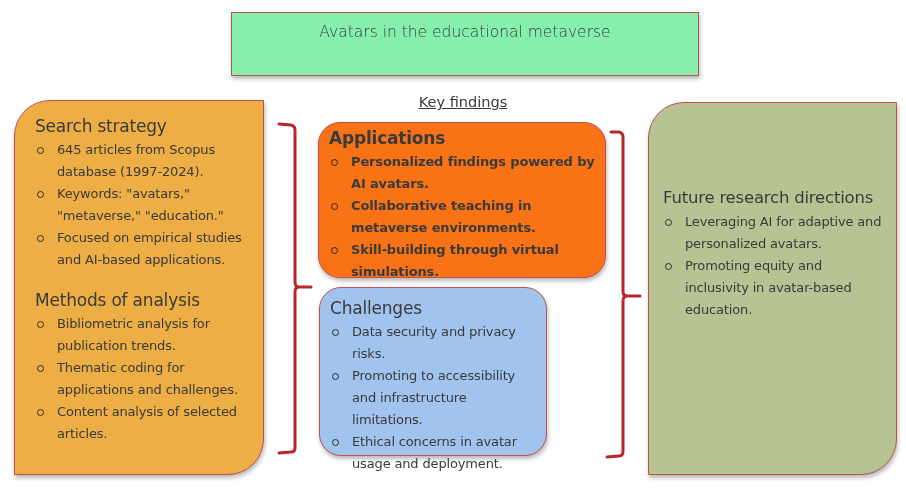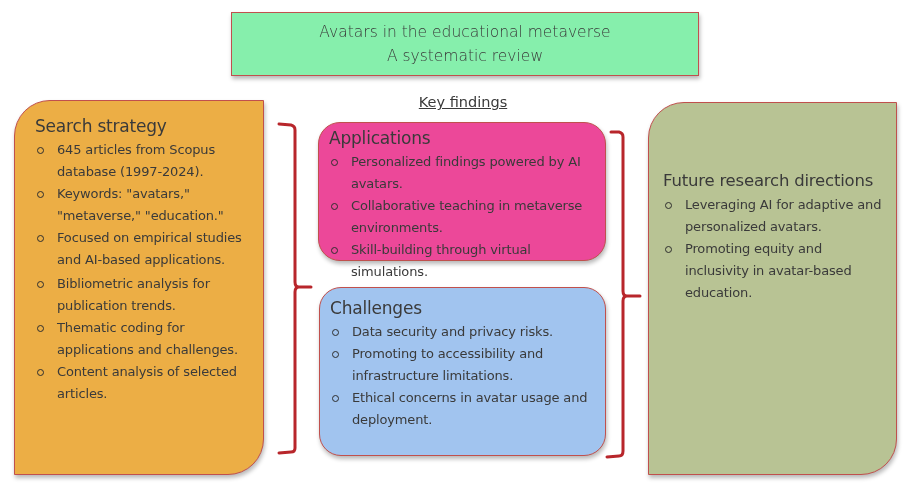--- a/index.html
+++ b/index.html
@@ -7,51 +7,51 @@
          font-family:"DejaVu Sans", "Liberation Sans", sans-serif; color:#3a3a3a; }
   .box { position:absolute; box-sizing:border-box; border:1.5px solid #c0504d;
          box-shadow: 1px 3px 4px rgba(0,0,0,0.28); }
   #title-box { left:231px; top:12px; width:468px; height:64px; background:#86efac;
                border-radius:0; text-align:center; }
   #title-box .line { font-size:15.5px; line-height:24px; color:#3a3a3a; font-weight:300; }
   #title-box .line1 { margin-top:7px; }
   #left-box { left:14px; top:100px; width:250px; height:375px; background:#ecae45;
               border-radius:36px 0 36px 0; padding:14px 10px 0 20px; }
   #right-box { left:648px; top:102px; width:249px; height:373px; background:#b8c394;
-               border-radius:36px 0 36px 0; padding:67px 8px 0 14px; }
-  #apps-box { left:318px; top:122px; width:288px; height:139px; background:#ec4899;
-              border-radius:22px; padding:4px 8px 0 10px; }
-  #chal-box { left:319px; top:287px; width:287px; height:169px; background:#a1c4ef;
+               border-radius:36px 0 36px 0; padding:84px 8px 0 14px; }
+  #apps-box { left:318px; top:122px; width:288px; height:156px; background:#f97316;
+              border-radius:22px; padding:4px 8px 0 10px;font-weight:bold; }
+  #chal-box { left:319px; top:287px; width:228px; height:169px; background:#a1c4ef;
               border-radius:22px; padding:9px 8px 0 10px; }
   .heading { font-size:17px; line-height:22px; color:#3a3a3a; letter-spacing:-0.2px; }
   #right-box .heading { font-size:16.5px; line-height:22px; }
   .heading.second { margin-top:18px; }
   ul.bul { list-style:none; margin:2px 0 0 0; padding:0; }
   ul.bul li { position:relative; padding-left:22px; font-size:13px; line-height:22px; color:#3a3a3a; letter-spacing:-0.15px; }
   ul.bul li .dot { position:absolute; left:2px; top:8px; width:5px; height:5px;
                    border:1.3px solid #2e2e2e; border-radius:50%; }
   #key-findings { position:absolute; left:393px; top:92px; width:140px; text-align:center;
                   font-size:14.5px; line-height:20px; color:#3a3a3a;text-decoration:underline; }
   svg.bracket { position:absolute; left:0; top:0; overflow:visible; }
 </style>
 </head>
 <body>
 
 <div id="title-box" class="box">
   <div class="line line1">Avatars in the educational metaverse</div>
-  <div class="line">A systematic review</div>
 </div>
 
 <div id="left-box" class="box">
   <div class="heading">Search strategy</div>
   <ul class="bul">
     <li><span class="dot"></span><span>645 articles from Scopus database (1997-2024).</span></li>
     <li><span class="dot"></span><span>Keywords: "avatars," "metaverse," "education."</span></li>
     <li><span class="dot"></span><span>Focused on empirical studies and AI-based applications.</span></li>
   </ul>
+  <div class="heading second">Methods of analysis</div>
   <ul class="bul">
     <li><span class="dot"></span><span>Bibliometric analysis for publication trends.</span></li>
     <li><span class="dot"></span><span>Thematic coding for applications and challenges.</span></li>
     <li><span class="dot"></span><span>Content analysis of selected articles.</span></li>
   </ul>
 </div>
 
 <div id="key-findings">Key findings</div>
 
 <div id="apps-box" class="box">

